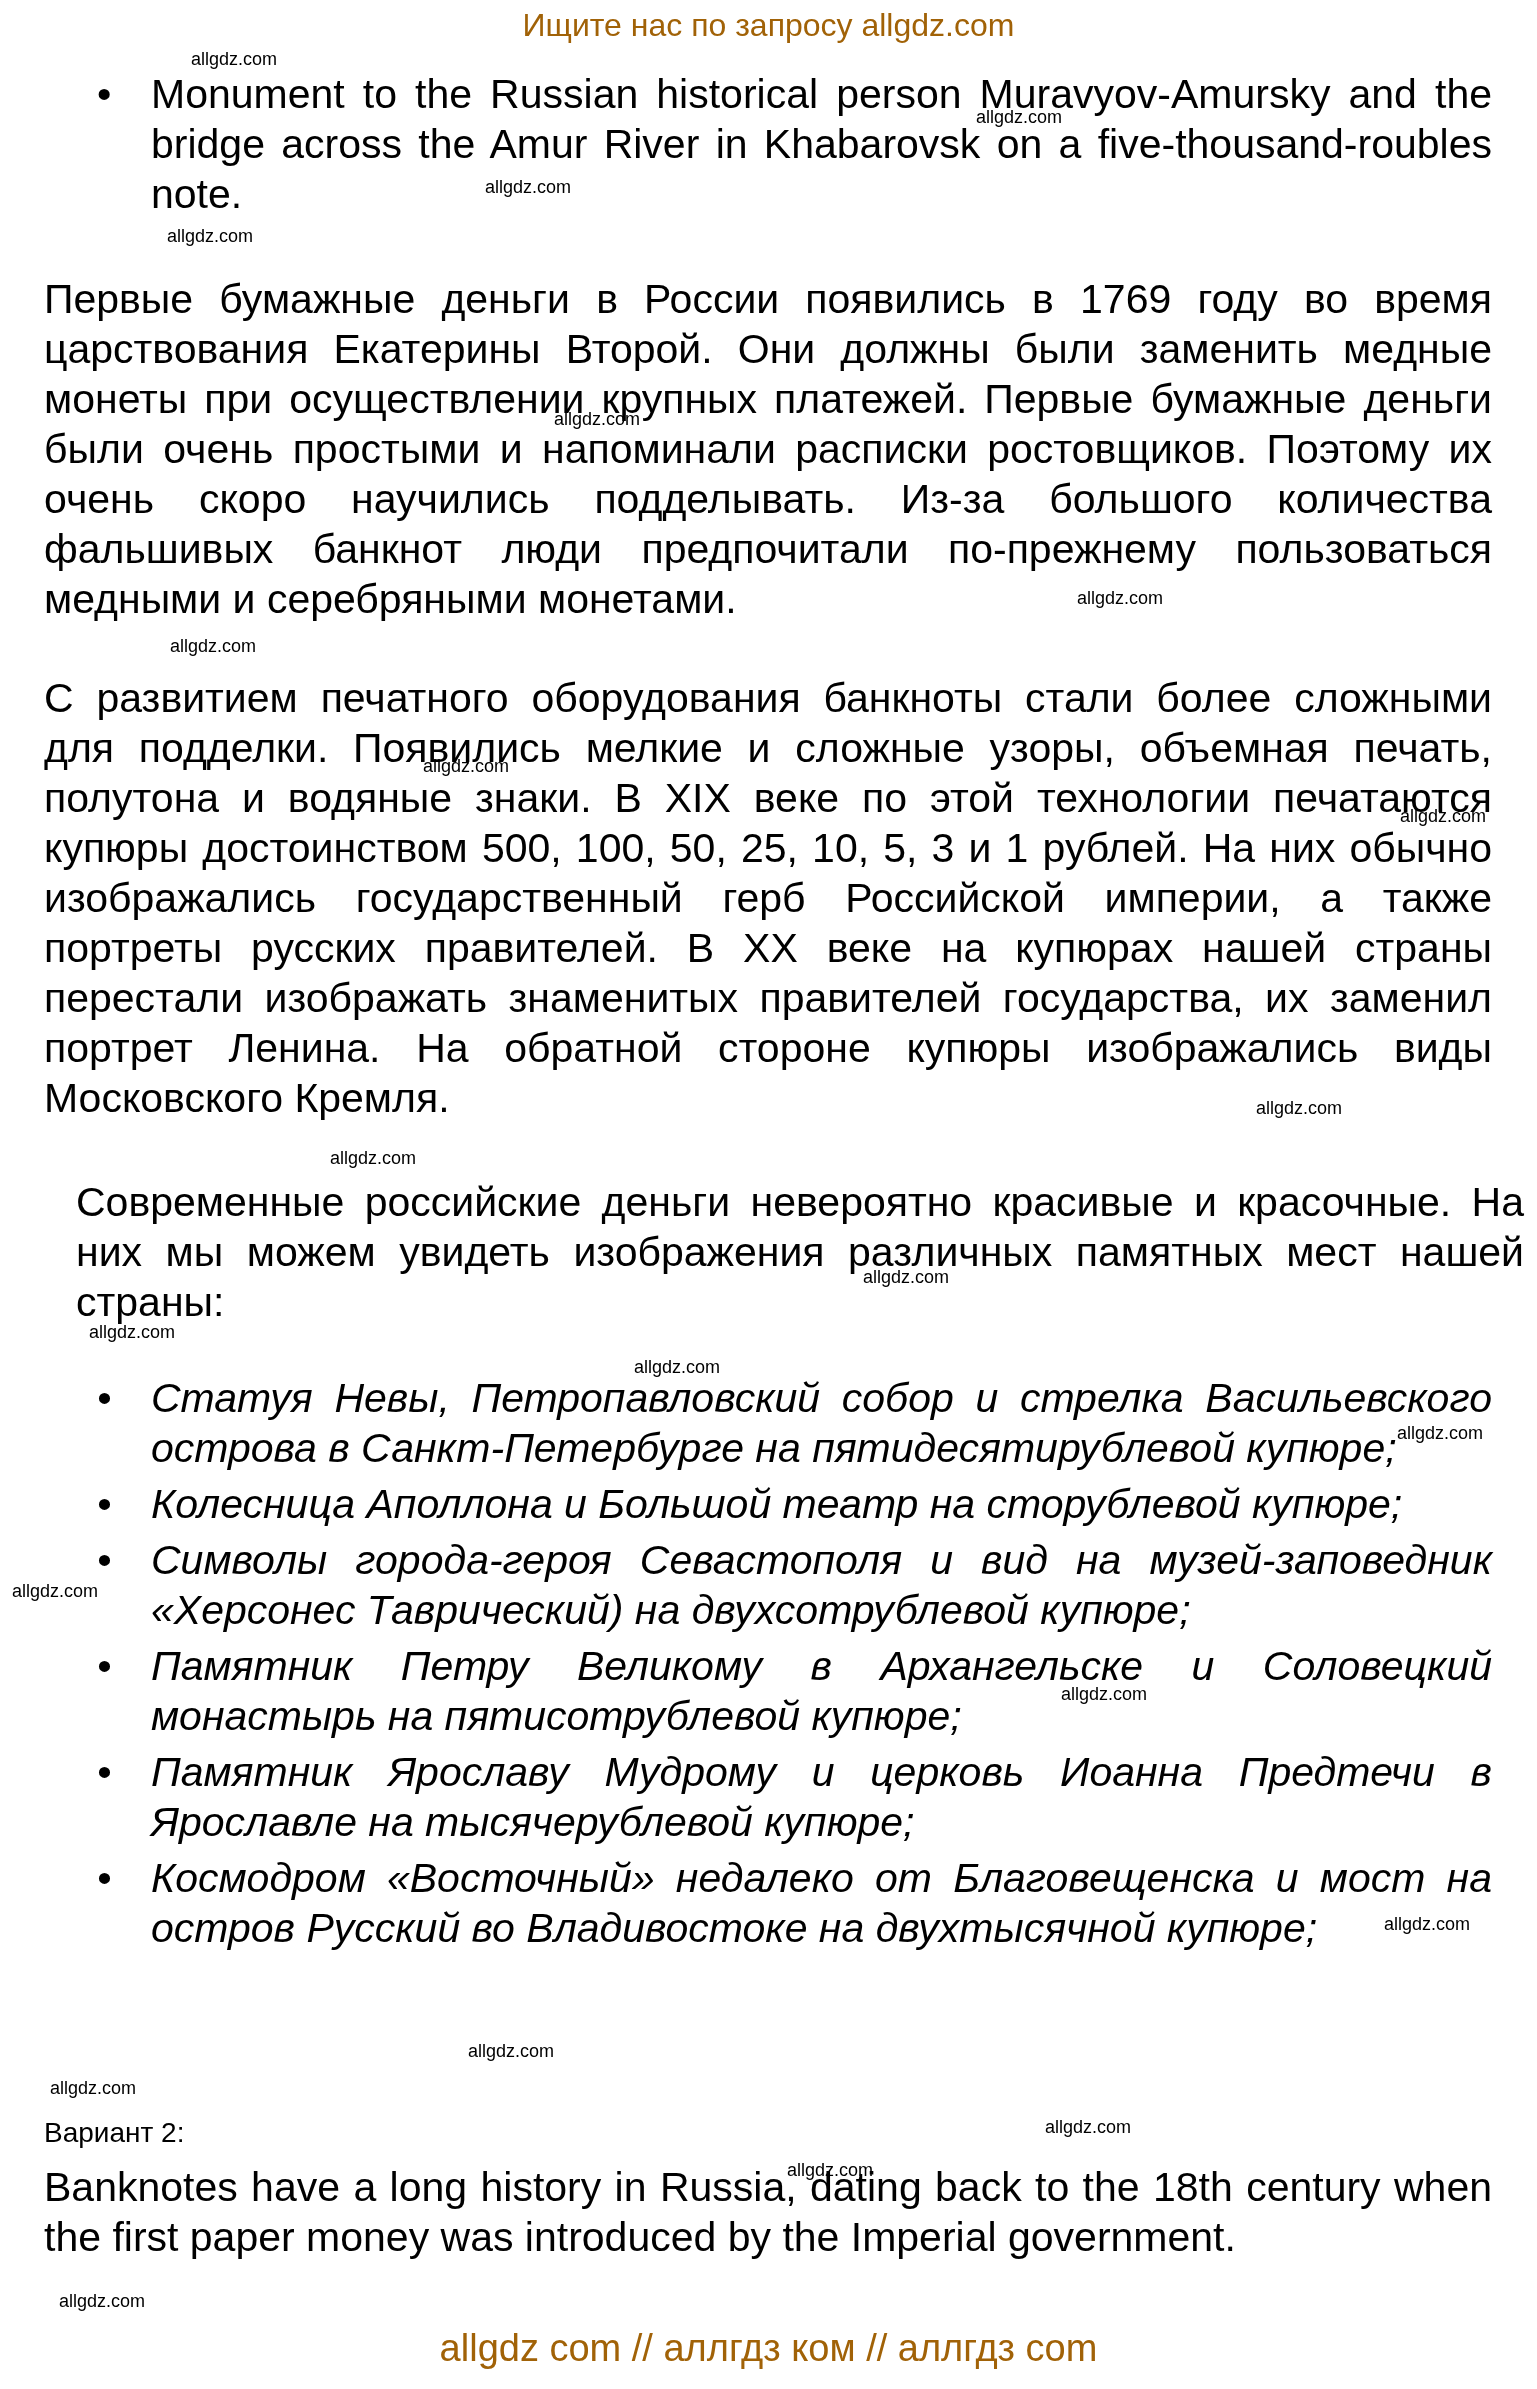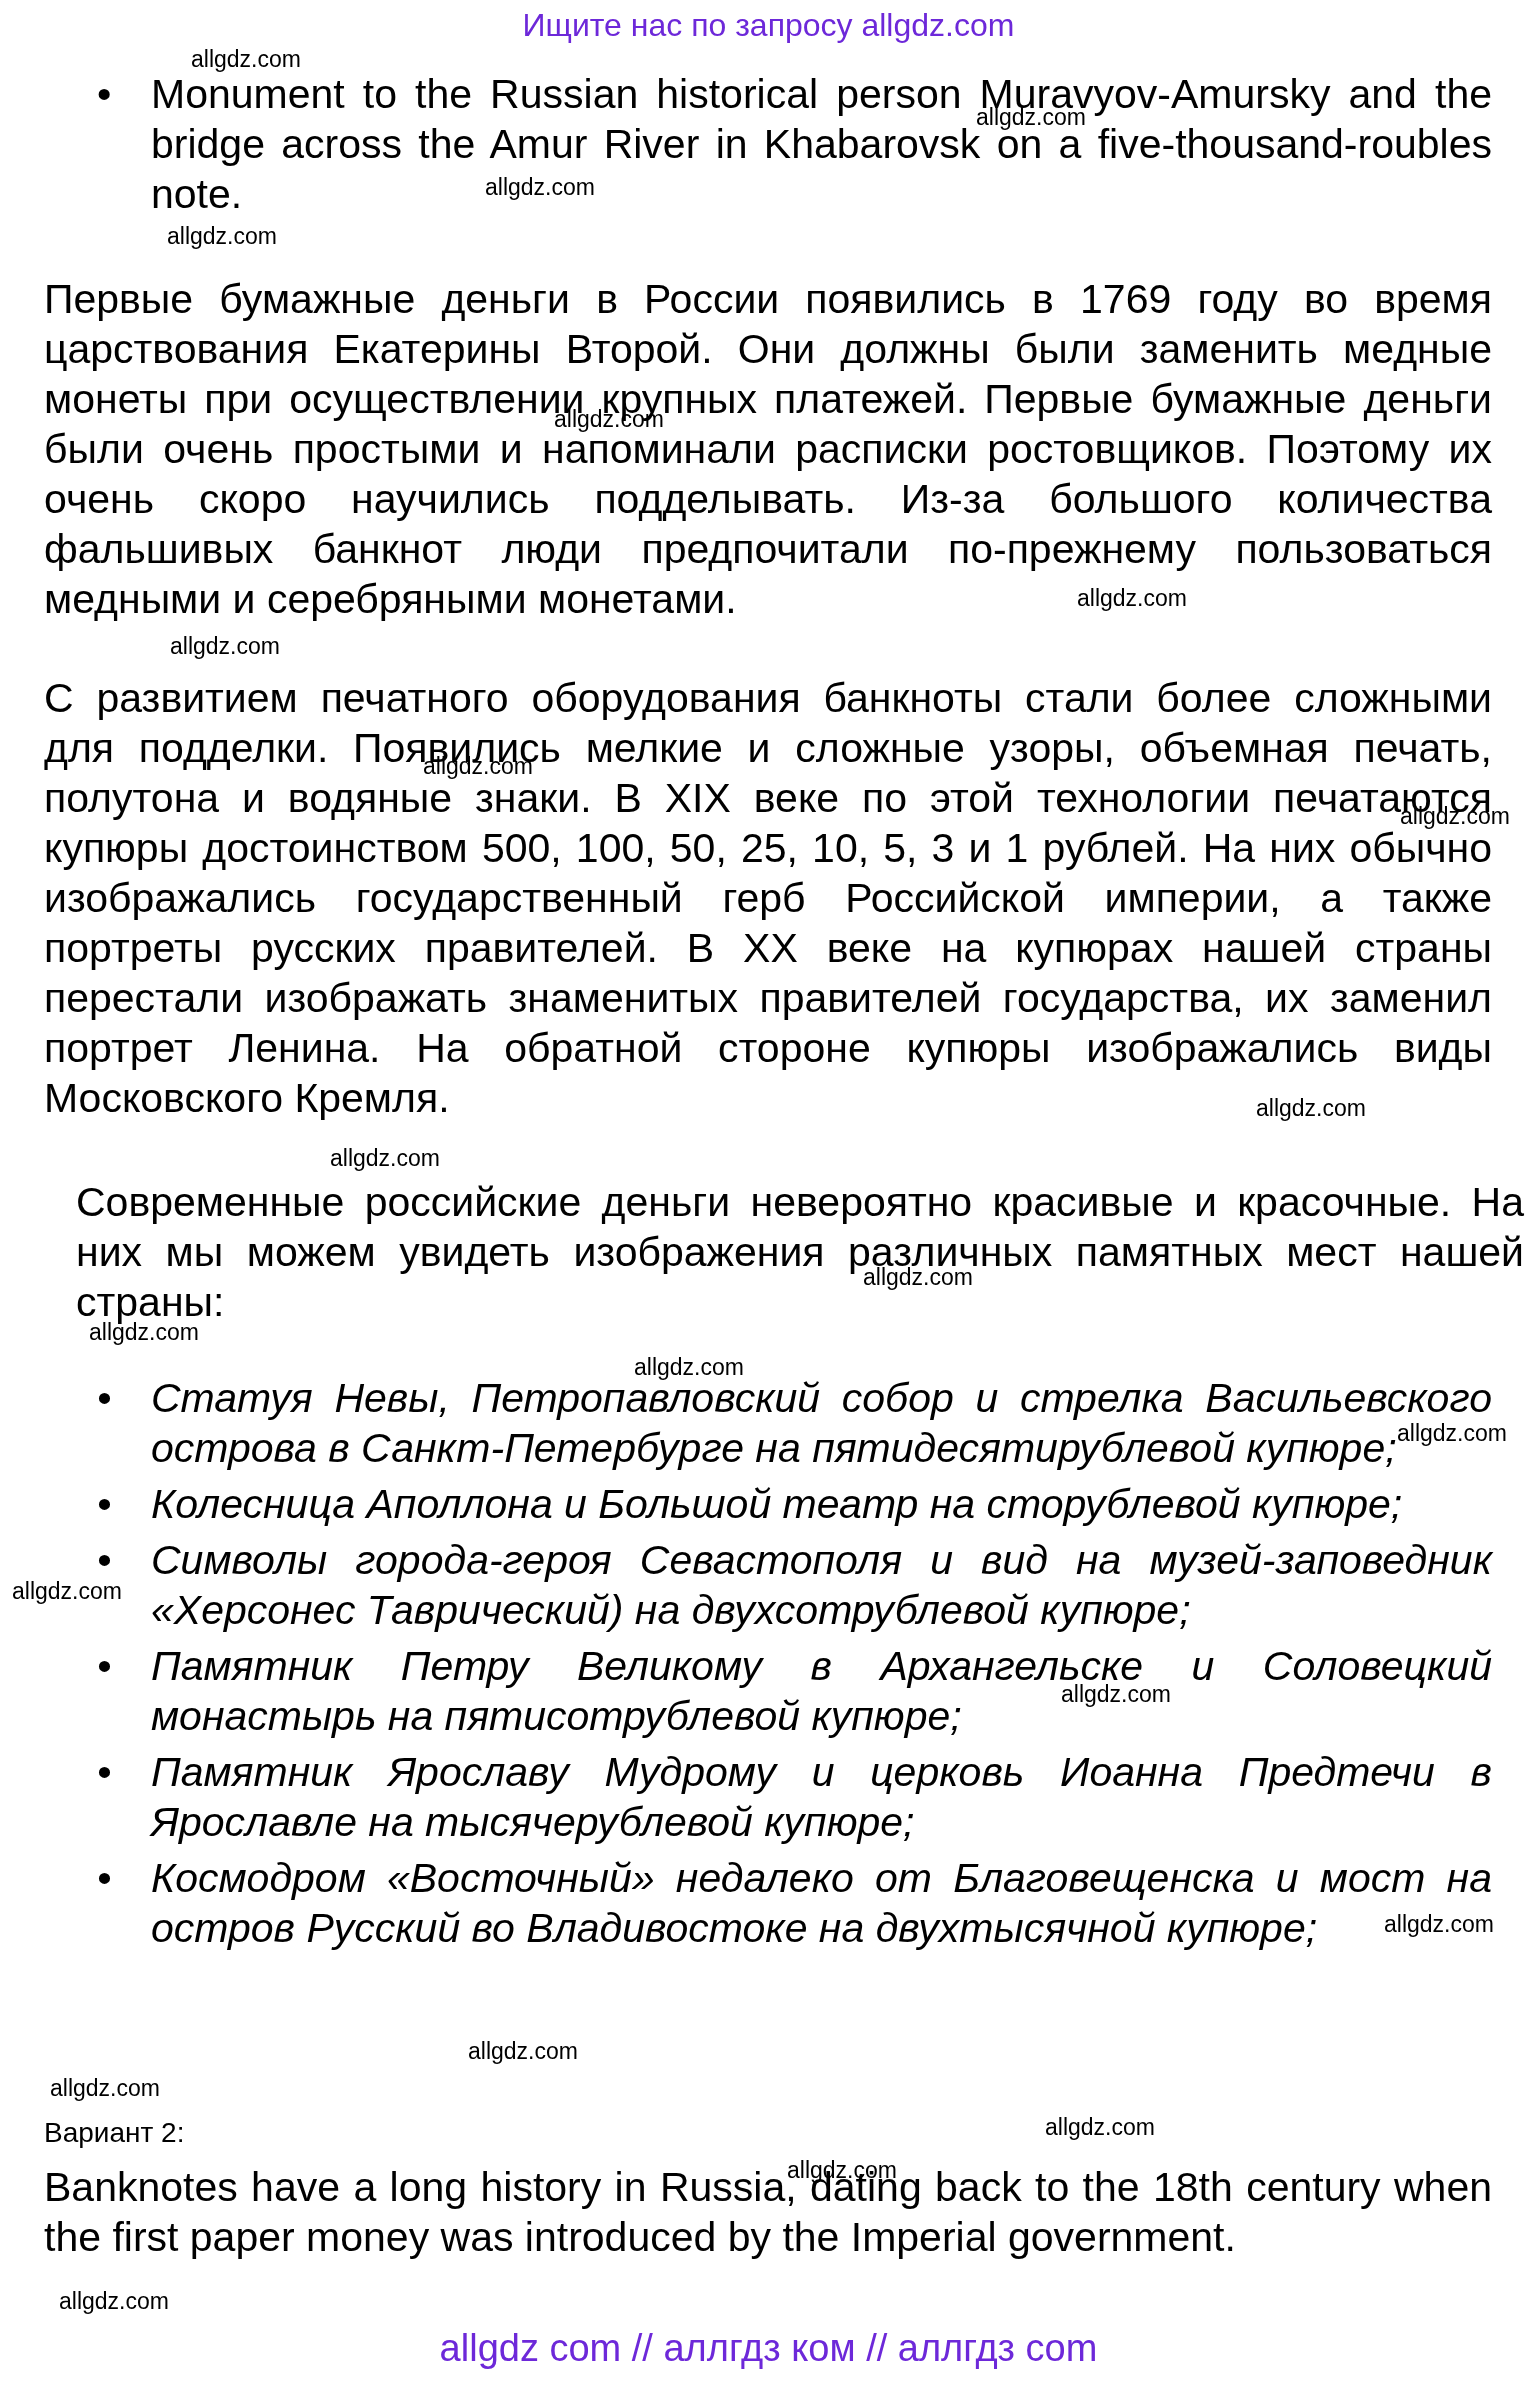--- a/index.html
+++ b/index.html
@@ -30,27 +30,27 @@
     width: 1448px;
     font-size: 28px;
     line-height: 50px;
     text-align: left;
   }
   .green-center {
     position: absolute;
     left: 0;
     width: 1537px;
     text-align: center;
-    color: #6d28d9;
+    color: #a16207;
   }
   .header-line { top: 6px; font-size: 32px; line-height: 38px; }
   .footer-line { top: 2331px; font-size: 38px; line-height: 35px; }
   .wm {
     position: absolute;
-    font-size: 23px;
+    font-size: 18px;
     line-height: 25.6px;
     color: #000000;
     white-space: nowrap;
   }
   ul.blist {
     position: absolute;
     left: 44px;
     width: 1448px;
     list-style: none;
   }

